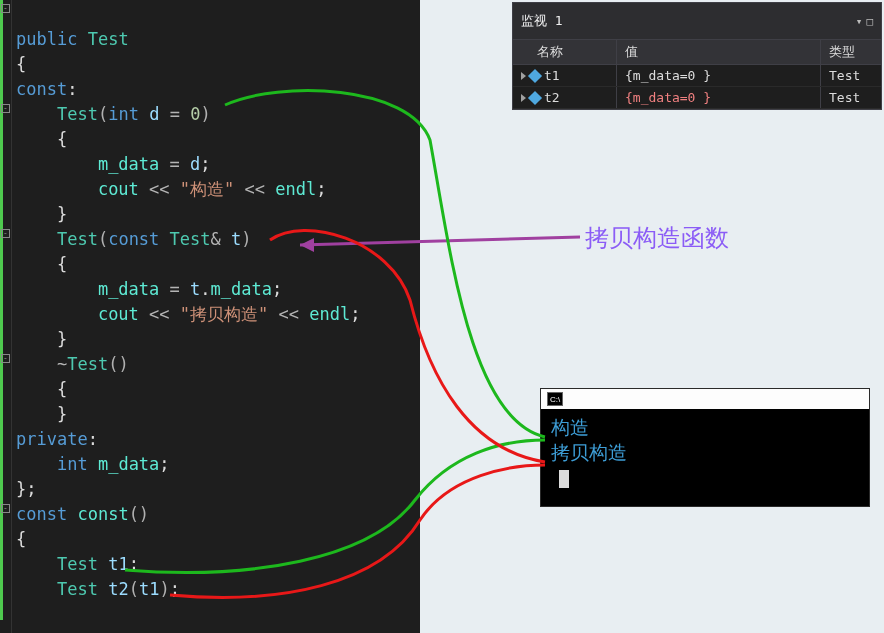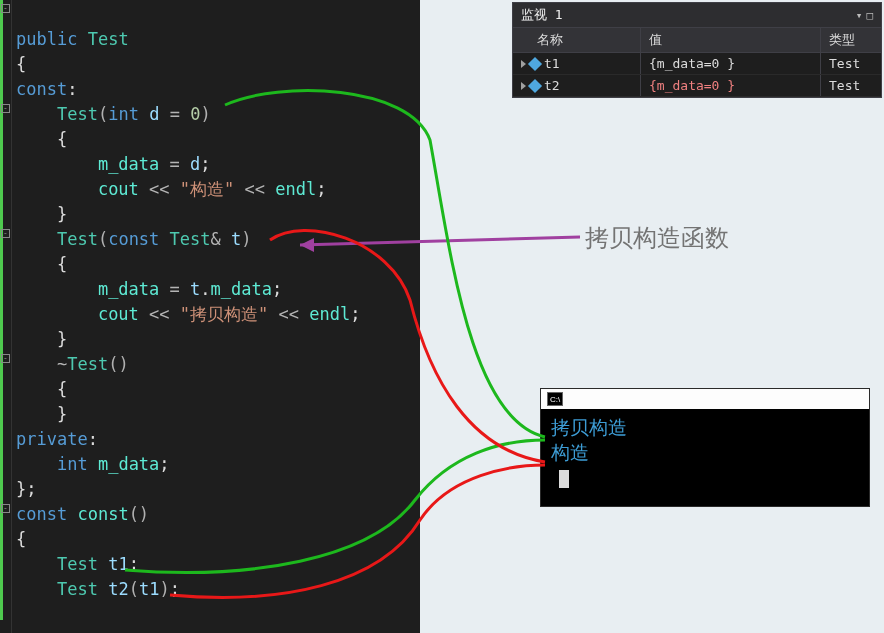--- a/index.html
+++ b/index.html
@@ -67,40 +67,40 @@
       right: 2px;
       top: 2px;
       width: 370px;
       background: #252526;
       border: 1px solid #3f3f46;
     }
     .watch-title {
       background: #2d2d30;
       color: #f0f0f0;
       font-size: 13px;
-      padding: 3px 8px;
+      padding: 9px 8px;
       display: flex;
       justify-content: space-between;
       align-items: center;
     }
     .watch-controls {
       display: flex;
       gap: 4px;
       color: #bbb;
       font-size: 11px;
     }
     .watch-header {
       display: flex;
       background: #333337;
       color: #dcdcdc;
       font-size: 13px;
       border-top: 1px solid #3f3f46;
       border-bottom: 1px solid #3f3f46;
     }
-    .watch-col-name { width: 128px; padding: 3px 18px 3px 24px; border-right: 1px solid #3f3f46; }
+    .watch-col-name { width: 104px; padding: 3px 18px 3px 24px; border-right: 1px solid #3f3f46; }
     .watch-col-value { flex: 1; padding: 3px 8px; border-right: 1px solid #3f3f46; }
     .watch-col-type { width: 60px; padding: 3px 8px; }
     .watch-row {
       display: flex;
       color: #dcdcdc;
       font-size: 13px;
       background: #1e1e1e;
       border-bottom: 1px solid #2a2a2a;
     }
     .watch-row .watch-col-name {
@@ -121,21 +121,21 @@
       background: #4fa8e0;
       transform: rotate(45deg);
       flex-shrink: 0;
     }
     .val-changed { color: #f08080; }
     .annotation-label {
       position: absolute;
       left: 585px;
       top: 222px;
       font-size: 24px;
-      color: #737373;
+      color: #8b5cf6;
       font-family: "Microsoft YaHei", sans-serif;
     }
     .cmd-window {
       position: absolute;
       left: 540px;
       top: 388px;
       width: 330px;
       background: #000;
       border: 1px solid #2a2a2a;
     }
@@ -255,22 +255,22 @@
   </div>
 </div>
 
 <div class="annotation-label">拷贝构造函数</div>
 
 <div class="cmd-window">
   <div class="cmd-titlebar">
     <span class="cmd-icon">C:\</span>
   </div>
   <div class="cmd-body">
+<div>构造</div>
 <div>拷贝构造</div>
-<div>构造</div>
 <div><span class="cmd-cursor"></span></div>
   </div>
 </div>
 
 <svg class="arrows">
   <path d="M 580 237 L 300 245" stroke="#a040a0" stroke-width="3" fill="none"></path>
   <polygon points="300,245 314,238 314,252" fill="#a040a0"></polygon>
   <path d="M 225 105 C 280 80, 410 85, 430 140 C 450 250, 470 420, 545 437" stroke="#1db81d" stroke-width="3" fill="none"></path>
   <path d="M 125 570 C 250 580, 370 560, 415 500 C 450 455, 500 440, 545 440" stroke="#1db81d" stroke-width="3" fill="none"></path>
   <path d="M 270 240 C 305 215, 390 240, 410 300 C 430 380, 470 450, 545 462" stroke="#e81818" stroke-width="3" fill="none"></path>

